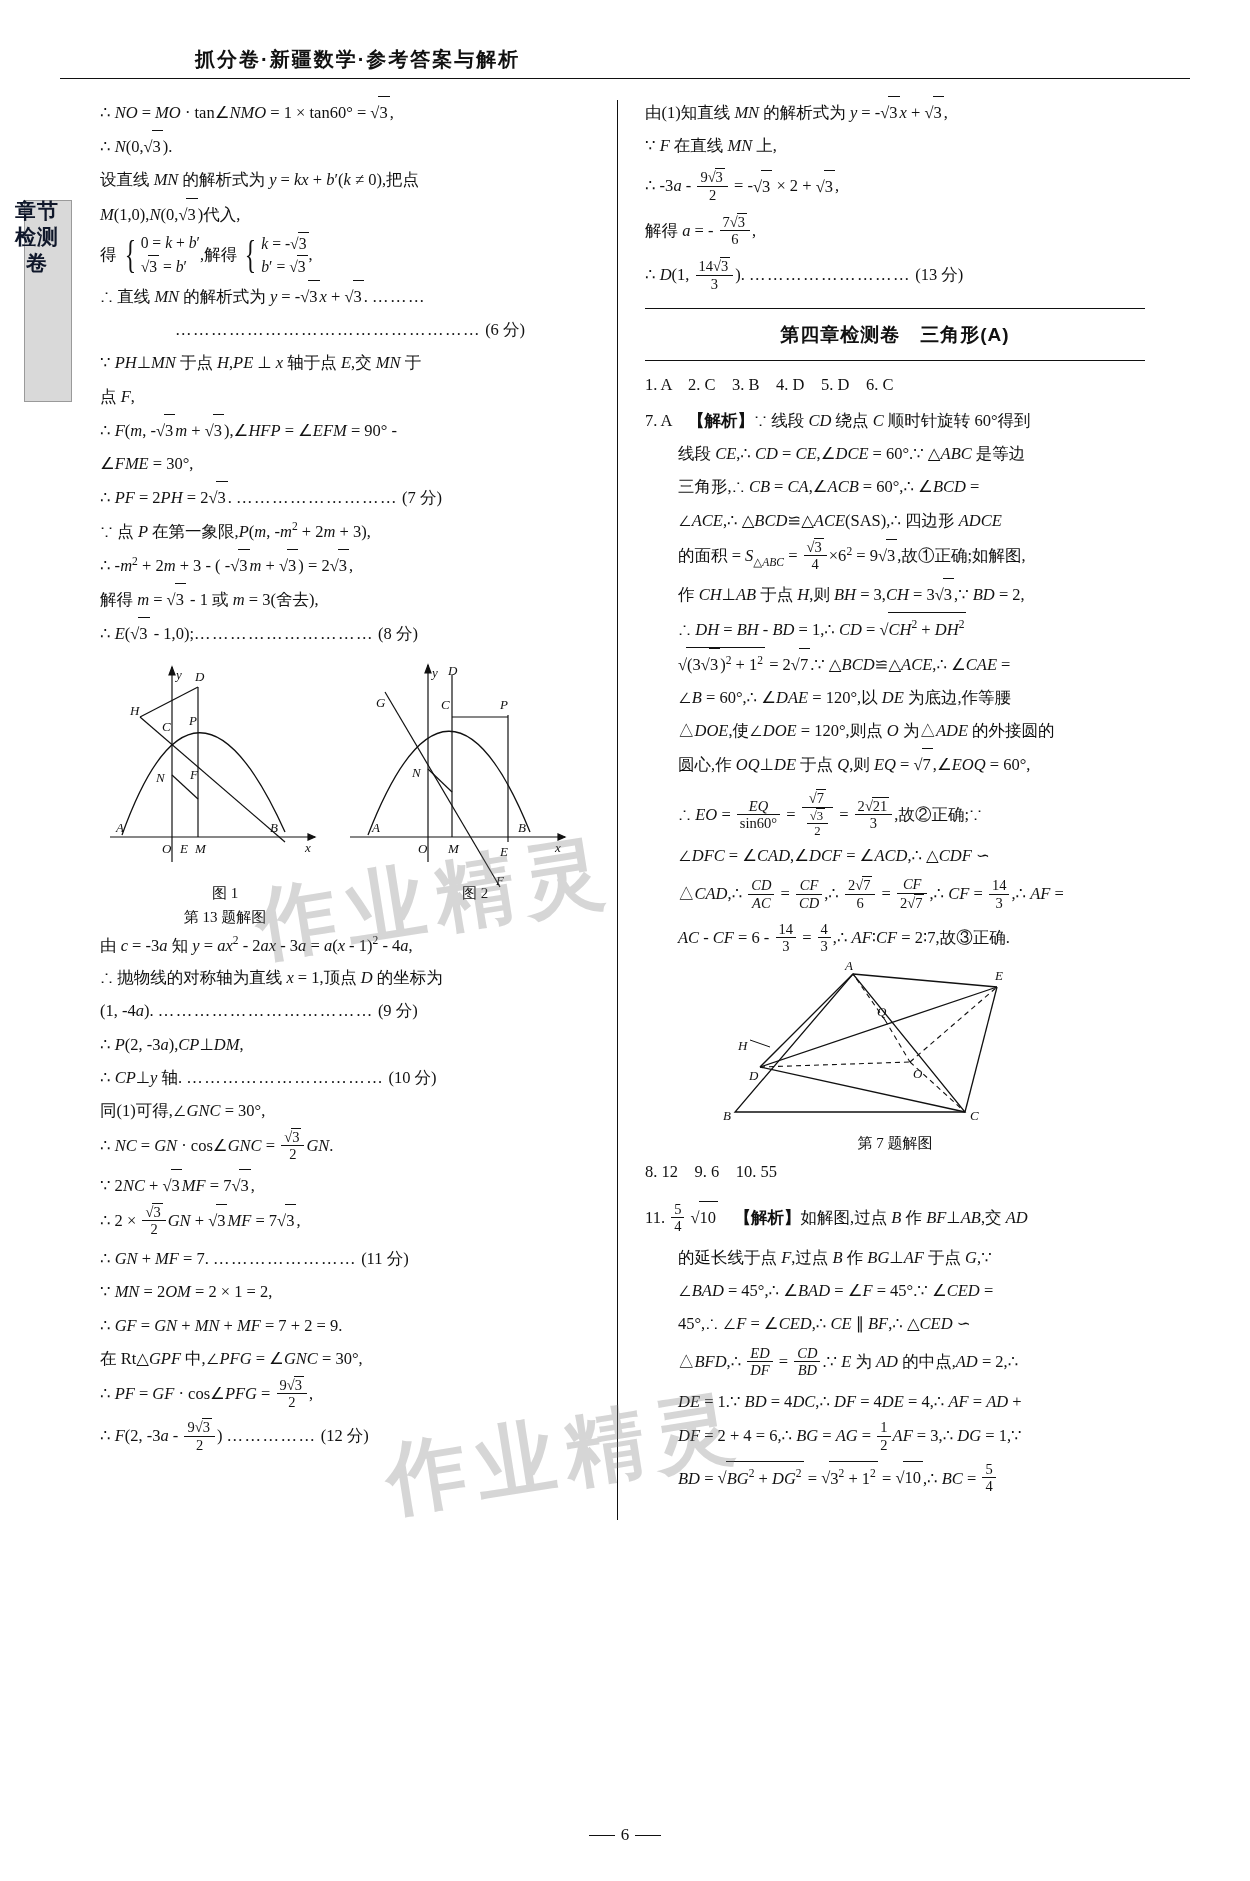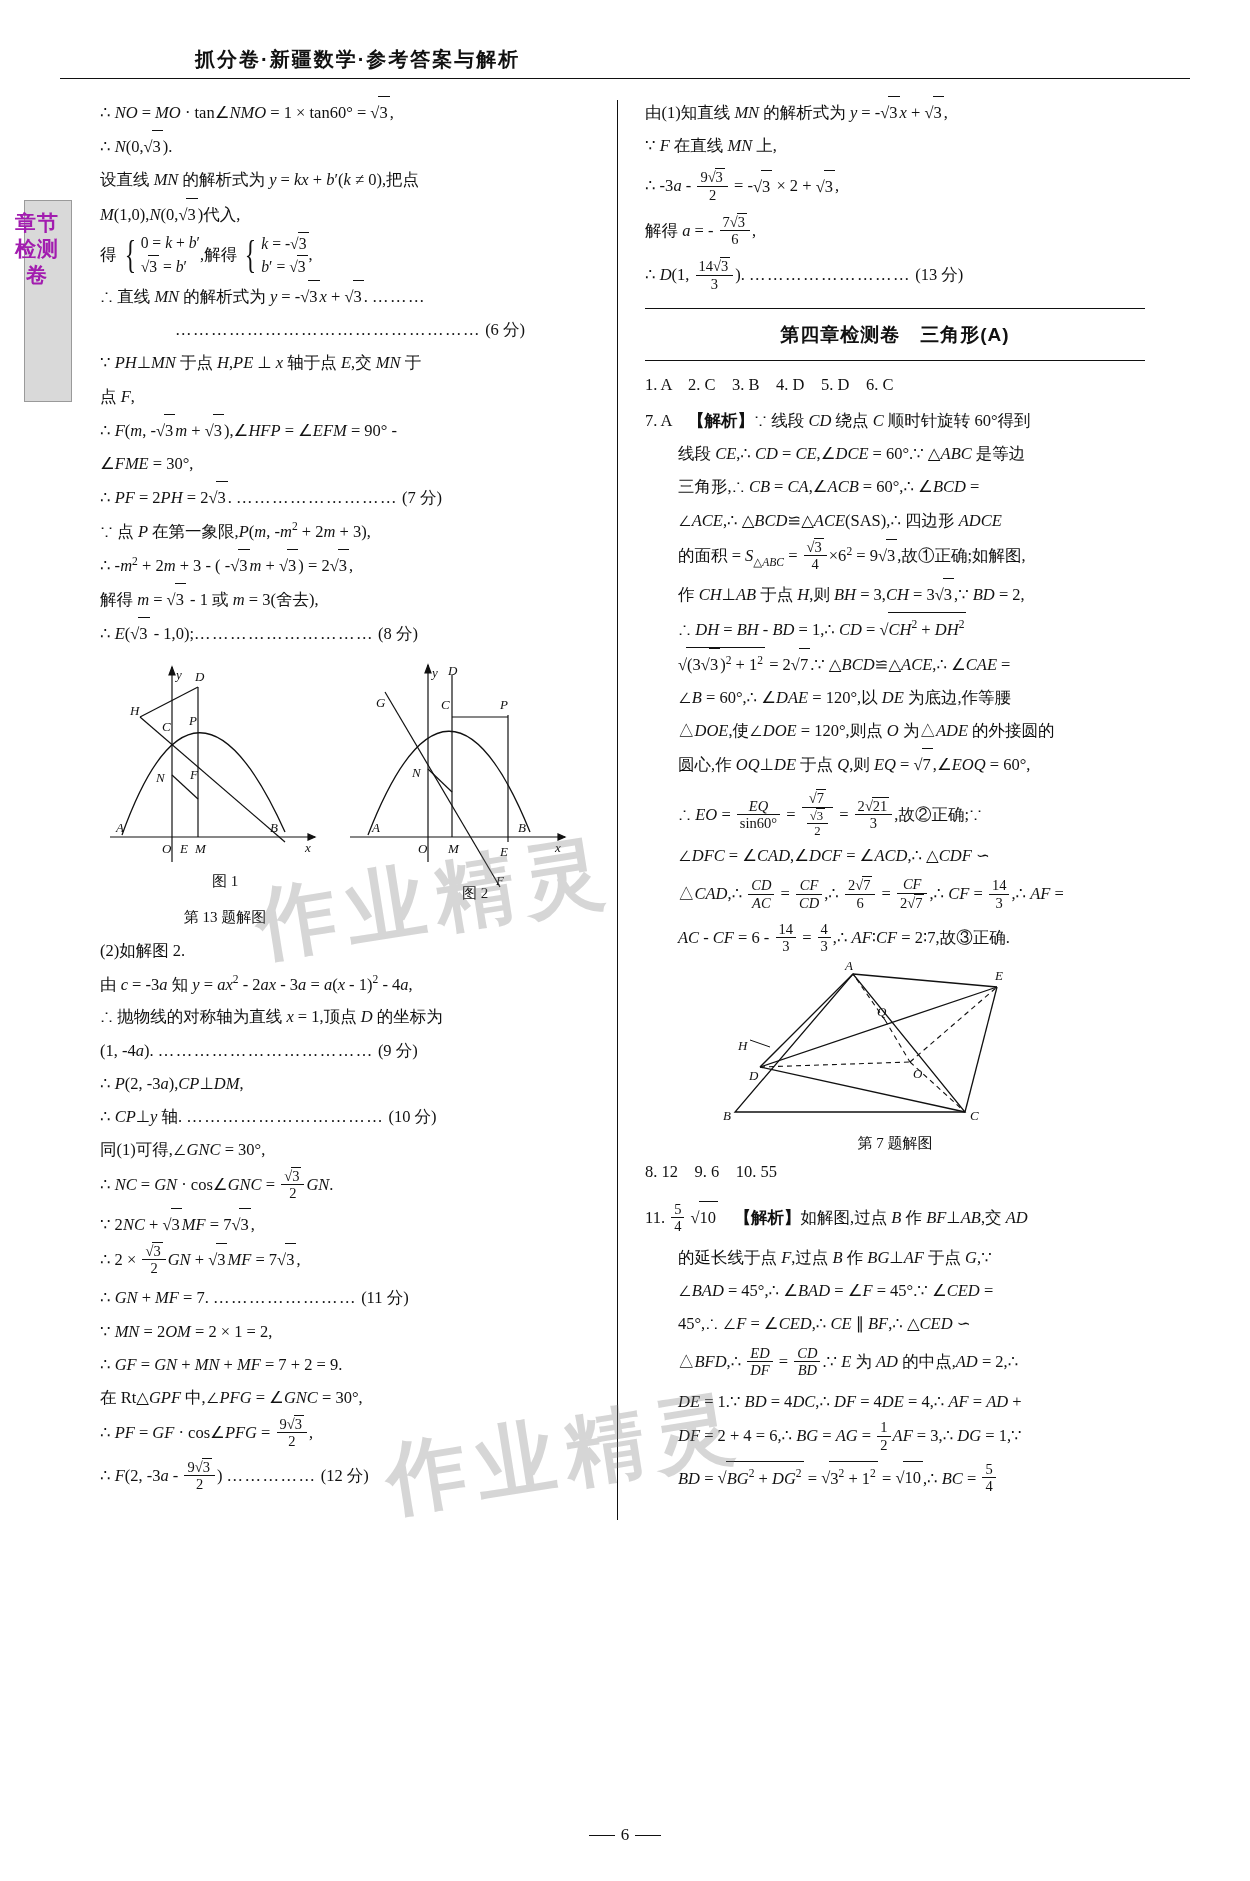--- a/index.html
+++ b/index.html
@@ -32,28 +32,28 @@
   
   .side-tab{
     position:absolute;
     left:24px;top:200px;
     width:46px;height:200px;
     background:#d9d9d9;
     border:1px solid #9a9a9a;
   }
   .side-tab-label{
     position:absolute;
-    left:14px;top:210px;
+    left:14px;top:198px;
     width:46px;
     font-family:Liberation Sans, sans-serif;
     font-size:21px;
     line-height:26px;
     letter-spacing:1px;
     text-align:center;
-    color:#a21caf;
+    color:#0f172a;
     font-weight:700;
   }
   
   .col{
     position:absolute;
     top:96px;
     width:500px;
     font-size:16.5px;
     line-height:1.95;
     text-align:justify;
@@ -253,26 +253,25 @@
           <text x="400" y="52">P</text>
           <text x="312" y="120">N</text>
           <text x="272" y="175">A</text>
           <text x="418" y="175">B</text>
           <text x="318" y="196">O</text>
           <text x="348" y="196">M</text>
           <text x="400" y="199">E</text>
           <text x="396" y="228">F</text>
         </g>
       </svg>
-      <div style="position:absolute;left:0;top:210px;width:250px;" class="figcap">图 1</div>
+      <div style="position:absolute;left:0;top:222px;width:250px;" class="figcap">图 1</div>
       <div style="position:absolute;left:250px;top:222px;width:250px;" class="figcap">图 2</div>
       <div style="position:absolute;left:0;top:246px;width:250px;" class="figcap">第 13 题解图</div>
     </div>
 
-    <p style="margin-top:8px;">(2)如解图 2.</p>
     <p>由 <span class="ital">c</span> = -3<span class="ital">a</span> 知 <span class="ital">y</span> = <span class="ital">ax</span><sup>2</sup> - 2<span class="ital">ax</span> - 3<span class="ital">a</span> = <span class="ital">a</span>(<span class="ital">x</span> - 1)<sup>2</sup> - 4<span class="ital">a</span>,</p>
     <p>∴ 抛物线的对称轴为直线 <span class="ital">x</span> = 1,顶点 <span class="ital">D</span> 的坐标为</p>
     <p>(1, -4<span class="ital">a</span>). <span class="dots">………………………………</span> (9 分)</p>
     <p>∴ <span class="ital">P</span>(2, -3<span class="ital">a</span>),<span class="ital">CP</span>⊥<span class="ital">DM</span>,</p>
     <p>∴ <span class="ital">CP</span>⊥<span class="ital">y</span> 轴. <span class="dots">……………………………</span> (10 分)</p>
     <p>同(1)可得,∠<span class="ital">GNC</span> = 30°,</p>
     <p>∴ <span class="ital">NC</span> = <span class="ital">GN</span> · cos∠<span class="ital">GNC</span> = <span class="frac"><span class="num"><span class="sqsym">√</span><span class="sq">3</span></span><span class="den">2</span></span><span class="ital">GN</span>.</p>
     <p style="margin-top:6px;">∵ 2<span class="ital">NC</span> + <span class="sqsym">√</span><span class="sq">3</span><span class="ital">MF</span> = 7<span class="sqsym">√</span><span class="sq">3</span>,</p>
     <p>∴ 2 × <span class="frac"><span class="num"><span class="sqsym">√</span><span class="sq">3</span></span><span class="den">2</span></span><span class="ital">GN</span> + <span class="sqsym">√</span><span class="sq">3</span><span class="ital">MF</span> = 7<span class="sqsym">√</span><span class="sq">3</span>,</p>
     <p style="margin-top:6px;">∴ <span class="ital">GN</span> + <span class="ital">MF</span> = 7. <span class="dots">……………………</span> (11 分)</p>

